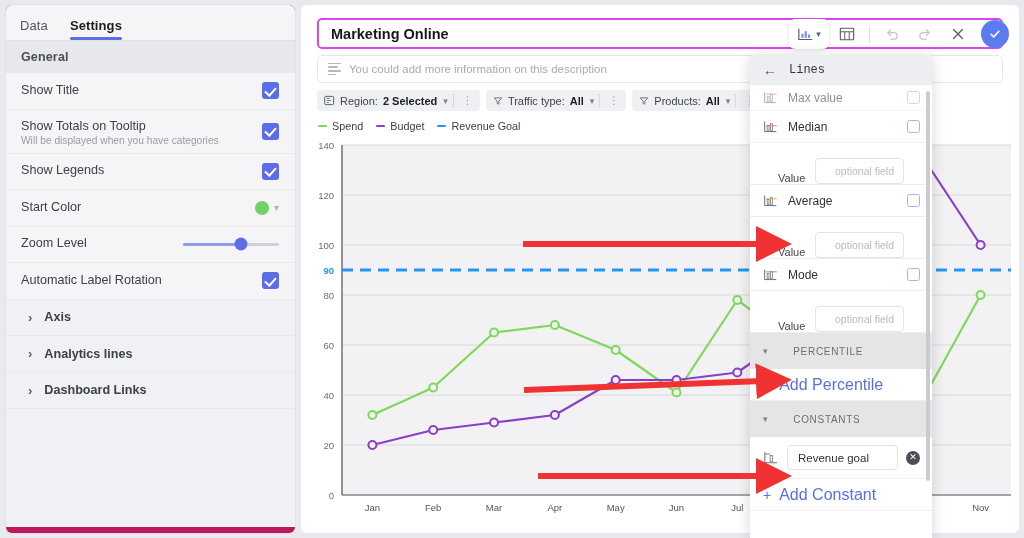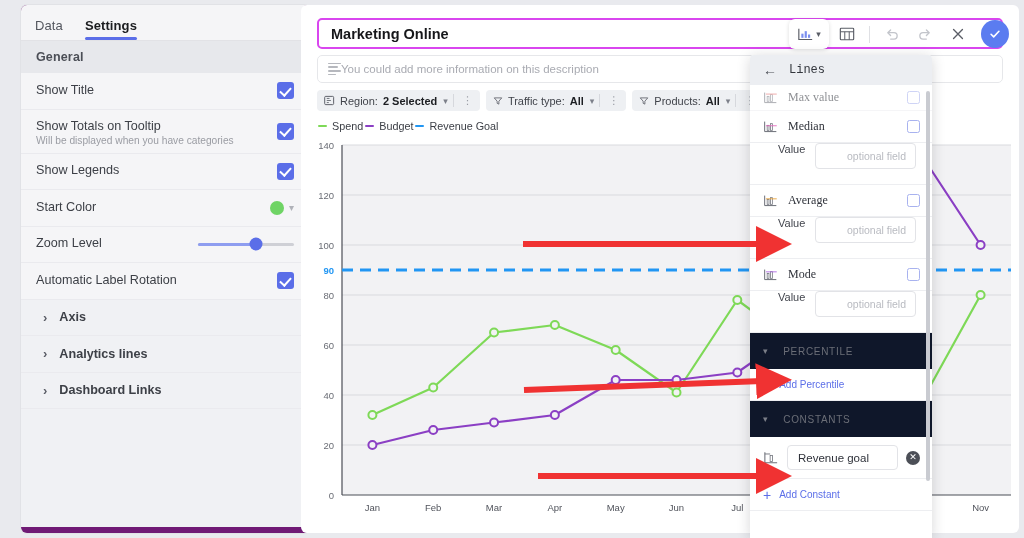--- a/index.html
+++ b/index.html
@@ -6,23 +6,23 @@
   html, body {
     width: 1024px; height: 538px;
     font-family: "Liberation Sans", sans-serif;
     background: #e9eaee;
     overflow: hidden;
   }
   #app { position: relative; width: 1024px; height: 538px; }
 
   
   .sidebar {
-    position: absolute; left: 21px; top: 5px;
+    position: absolute; left: 6px; top: 5px;
     width: 289px; height: 528px;
-    background: #701a75;
+    background: #be185d;
     border-radius: 6px;
     overflow: hidden;
     box-shadow: 0 0 0 1px rgba(0,0,0,0.03);
   }
   .tabs {
     height: 36px; display: flex; align-items: flex-end;
     padding-left: 14px; gap: 22px;
     background: #f5f5f7;
     border-bottom: 1px solid #e2e2e6;
   }
@@ -84,21 +84,21 @@
   }
   .titlebox {
     margin: 13px 16px 0 16px; height: 31px;
     border: 2px solid #d946ef; border-radius: 5px;
     display: flex; align-items: center; padding: 0 12px;
     font-size: 14.5px; font-weight: bold; color: #16171a;
   }
   .descbox {
     margin: 6px 16px 0 16px; height: 28px;
     border: 1px solid #e6e7ea; border-radius: 5px;
-    display: flex; align-items: center; padding: 0 10px; gap: 0;
+    display: flex; align-items: center; padding: 0 10px; gap: 8px;
   }
   .desc-ph { font-size: 11.5px; color: #a9abb2; }
   .lines-icon { display: flex; flex-direction: column; gap: 2px; }
   .lines-icon i { display: block; height: 1.6px; background: #b6b8be; border-radius: 1px; }
   .lines-icon i:nth-child(1){ width: 13px; }
   .lines-icon i:nth-child(2){ width: 10px; }
   .lines-icon i:nth-child(3){ width: 13px; }
   .lines-icon i:nth-child(4){ width: 8px; }
 
   .filters {
@@ -112,21 +112,21 @@
   .chip b { font-weight: bold; color: #1c1e22; }
   .chip .cchev { color: #7d808a; font-size: 9px; margin-left: 1px;}
   .chip .dots { color: #9a9da5; font-size: 11px; padding: 0 3px; letter-spacing: 0; }
   .chip-sep { width: 1px; height: 13px; background: #d6d8dd; }
   .addviz {
     display: flex; align-items: center; gap: 4px; margin-left: 7px;
     font-size: 11.5px; color: #5b6ee8; cursor: pointer; white-space: nowrap;
   }
   .addviz .plus { font-size: 14px; line-height: 1; }
 
-  .legend { margin: 9px 0 12px 17px; display: flex; align-items: flex-end; gap: 2px; }
+  .legend { margin: 9px 0 12px 17px; display: flex; align-items: flex-end; gap: 13px; }
   .lg { display: flex; align-items: center; gap: 5px; font-size: 10.8px; color: #3b3e45; }
   .lg .dash { width: 9px; height: 2.6px; border-radius: 1px; }
 
   
   .chart-wrap { position: absolute; left: 0; top: 128px; width: 718px; height: 400px; }
   .chart-svg { display: block; }
 
   
   .toolbar {
     position: absolute; right: 10px; top: 12px; height: 34px;
@@ -154,49 +154,49 @@
   }
   .panel-head {
     height: 30px; background: #eceef2; display: flex; align-items: center;
     gap: 12px; padding-left: 13px;
   }
   .panel-head .back { font-size: 14px; color: #4a4d55; cursor: pointer; line-height: 1; }
   .panel-head .ttl { font-size: 12px; color: #33363d; font-family: Liberation Mono, monospace; }
   .panel-body { position: relative; height: 453px; overflow: hidden; background: #fff; }
   .p-row {
     display: flex; align-items: center; gap: 10px; padding: 0 12px 0 13px;
-    height: 32px; border-bottom: 1px solid #edeef1; background: #fff; font-family: Liberation Serif, serif;
+    height: 32px; border-bottom: 1px solid #edeef1; background: #fff;
   }
   .p-row .nm { font-size: 12px; color: #2f323a; flex: 1; }
   .p-cb {
     width: 13px; height: 13px; border: 1.4px solid #a8b2ef; border-radius: 2.5px;
     background: #fff; cursor: pointer; flex: 0 0 auto;
   }
   .p-val {
-    display: flex; align-items: flex-start; gap: 10px; height: 42px;
-    padding: 0 16px 0 28px; border-bottom: 1px solid #edeef1; background: #fff;
+    display: flex; align-items: flex-end; gap: 10px; height: 42px;
+    padding: 0 28px 0 28px; border-bottom: 1px solid #edeef1; background: #fff;
   }
   .p-val .lbl { font-size: 11px; color: #43464e; }
   .p-input {
     flex: 1; height: 26px; border: 1px solid #e2e3e7; border-radius: 4px;
     display: flex; align-items: center; justify-content: flex-end; padding-right: 9px;
     font-size: 10.5px; color: #b9bbc1;
   }
   .p-sec {
-    height: 36px; background: #0f172a; display: flex; align-items: center;
-    gap: 15px; padding-left: 13px;
+    height: 36px; background: #e5e5e5; display: flex; align-items: center;
+    gap: 25px; padding-left: 13px;
     font-size: 10px; color: #6b6e77; letter-spacing: .7px;
   }
   .p-sec .caret { font-size: 9px; color: #7c7f88; }
   .p-add {
     height: 32px; display: flex; align-items: center; gap: 8px; padding-left: 13px;
     border-bottom: 1px solid #edeef1; cursor: pointer;
   }
   .p-add .plus { color: #5b6ee8; font-size: 14px; line-height: 1; }
-  .p-add .txt { font-size: 10px; color: #5b6ee8; }
+  .p-add .txt { font-size: 16px; color: #5b6ee8; }
   .const-block { padding: 8px 12px 8px 13px; background: #fff; border-bottom: 1px solid #edeef1; }
   .const-line1 { display: flex; align-items: center; gap: 8px; }
   .const-input {
     flex: 1; height: 25px; border: 1px solid #e2e3e7; border-radius: 4px;
     display: flex; align-items: center; padding-left: 10px;
     font-size: 11.5px; color: #2f323a;
   }
   .const-input.num { margin-left: 26px; gap: 7px; }
   .const-input .num123 { color: #f2a033; font-size: 10.5px; font-weight: bold; }
   .x-btn {

